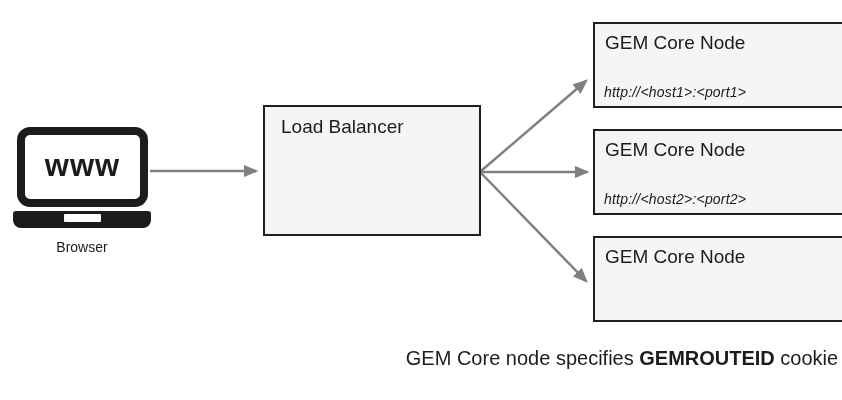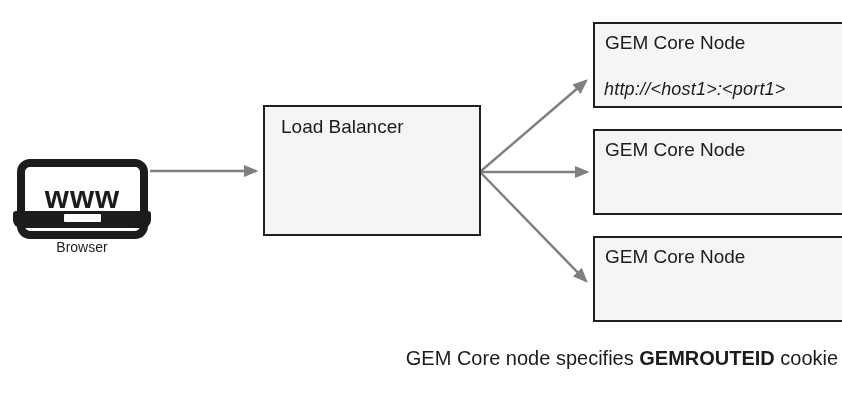--- a/index.html
+++ b/index.html
@@ -7,21 +7,21 @@
   body {
     width:842px; height:400px; position:relative; overflow:hidden;
     font-family:"Liberation Sans", sans-serif; color:#1c1c1c;
   }
   .stage { position:absolute; left:0; top:0; width:842px; height:400px; }
 
   
   .laptop-screen {
     position:absolute; left:17px; top:127px; width:131px; height:80px;
     background:#ffffff; border:8px solid #1c1c1c; border-radius:13px;
-    display:flex; align-items:center; justify-content:center;margin-top:32px;
+    display:flex; align-items:center; justify-content:center;
   }
   .www-text {
     font-weight:bold; font-size:31px; letter-spacing:1px; line-height:1;
     color:#1c1c1c; margin-top:-3px;
   }
   .laptop-base {
     position:absolute; left:13px; top:211px; width:138px; height:17px;
     background:#1c1c1c; border-radius:3px 3px 8px 8px;
   }
   .laptop-notch {
@@ -40,21 +40,21 @@
   .lb-box { left:263px; top:105px; width:218px; height:131px; }
   .lb-label { font-size:19px; padding:9px 0 0 16px; }
 
   .node-box { left:593px; width:260px; height:86px; }
   .node-box.n0 { top:22px; }
   .node-box.n1 { top:129px; }
   .node-box.n2 { top:236px; }
   .node-title { font-size:19px; padding:8px 0 0 10px; }
   .node-url {
     position:absolute; left:9px; bottom:6px;
-    font-style:italic; font-size:18px; letter-spacing:0.2px;
+    font-style:italic; font-size:14px; letter-spacing:0.2px;
   }
 
   
   svg.arrows { position:absolute; left:0; top:0; width:842px; height:400px; pointer-events:none; }
 
   
   .caption {
     position:absolute; left:622px; top:347px; transform:translateX(-50%);
     font-size:20px; white-space:nowrap;
   }
@@ -88,20 +88,21 @@
   <div class="box lb-box">
     <div class="lb-label">Load Balancer</div>
   </div>
 
   <div class="box node-box n0">
     <div class="node-title">GEM Core Node</div>
     <div class="node-url">http://&lt;host1&gt;:&lt;port1&gt;</div>
   </div>
   <div class="box node-box n1">
     <div class="node-title">GEM Core Node</div>
+    <div class="node-url">http://&lt;host2&gt;:&lt;port2&gt;</div>
   </div>
   <div class="box node-box n2">
     <div class="node-title">GEM Core Node</div>
   </div>
 
   <div class="caption">
     <span>GEM Core node specifies </span><span class="bold">GEMROUTEID</span><span> cookie</span>
   </div>
 
 </div>

